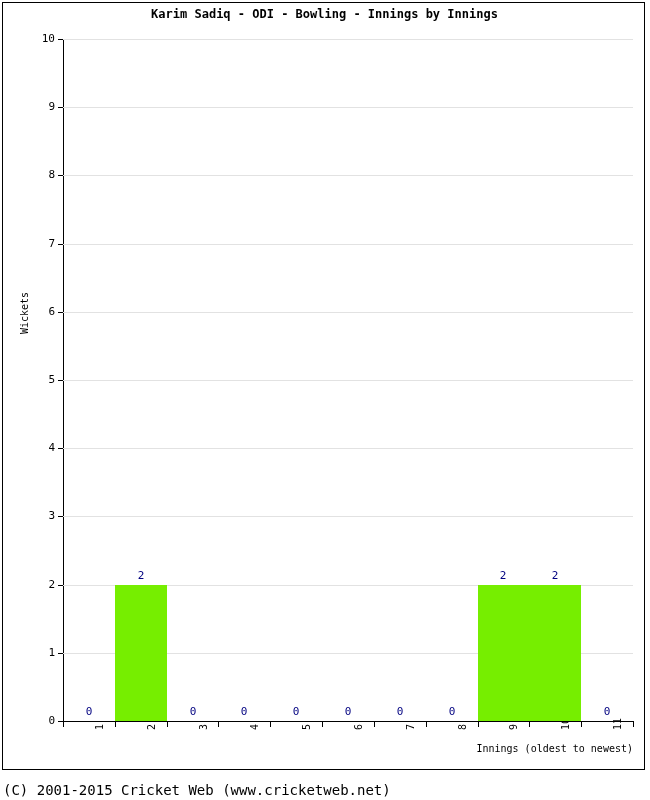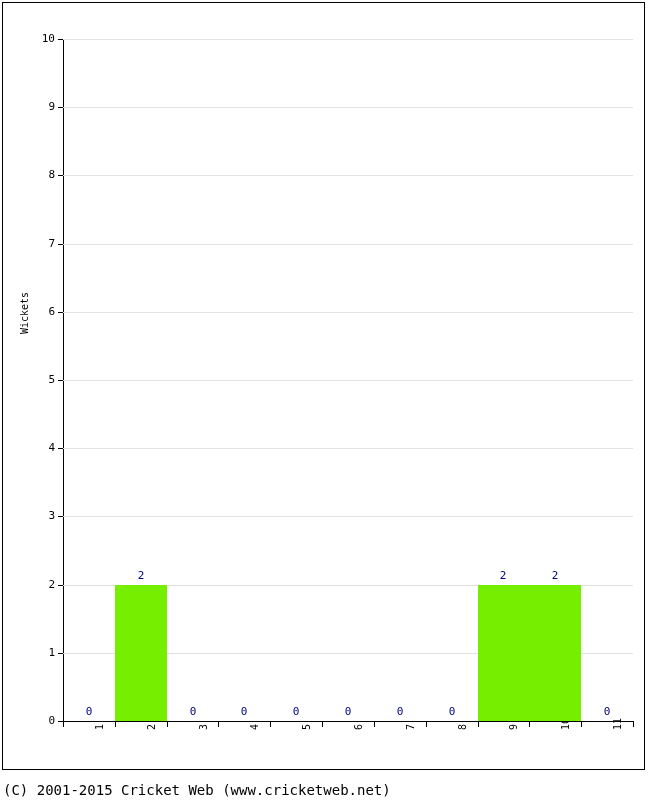--- a/index.html
+++ b/index.html
@@ -154,20 +154,21 @@
     font-size: 14px;
     color: #000000;
     white-space: nowrap;
   }
 </style>
 </head>
 <body>
 
 <div id="chart-frame">
 
+  <div id="chart-title">Karim Sadiq - ODI - Bowling - Innings by Innings</div>
 
   <div id="y-axis-title">Wickets</div>
 
   <div id="y-axis-line"></div>
   <div id="x-axis-line"></div>
 
   <div id="plot-area">
       <div class="ytick" style="top: 682px;"></div>
       <div class="gridline" style="top: 613.8px;"></div>
       <div class="ytick" style="top: 613.8px;"></div>
@@ -239,15 +240,16 @@
       <div class="bar-value" style="left: 325px; width: 40px; top: 703px; color: rgb(0, 0, 128);">0</div>
       <div class="bar-value" style="left: 377px; width: 40px; top: 703px; color: rgb(0, 0, 128);">0</div>
       <div class="bar-value" style="left: 429px; width: 40px; top: 703px; color: rgb(0, 0, 128);">0</div>
       <div class="bar" style="left: 475px; width: 52px; height: 136px; top: 582px; bottom: auto; background: rgb(118, 238, 0);"></div>
       <div class="bar-value" style="left: 480px; width: 40px; top: 567px; color: rgb(0, 0, 128);">2</div>
       <div class="bar" style="left: 526px; width: 52px; height: 136px; top: 582px; bottom: auto; background: rgb(118, 238, 0);"></div>
       <div class="bar-value" style="left: 532px; width: 40px; top: 567px; color: rgb(0, 0, 128);">2</div>
       <div class="bar-value" style="left: 584px; width: 40px; top: 703px; color: rgb(0, 0, 128);">0</div>
     </div>
 
+  <div id="x-axis-title">Innings (oldest to newest)</div>
 </div>
 
 <div id="footer-text">(C) 2001-2015 Cricket Web (www.cricketweb.net)</div>
 
 </body></html>

